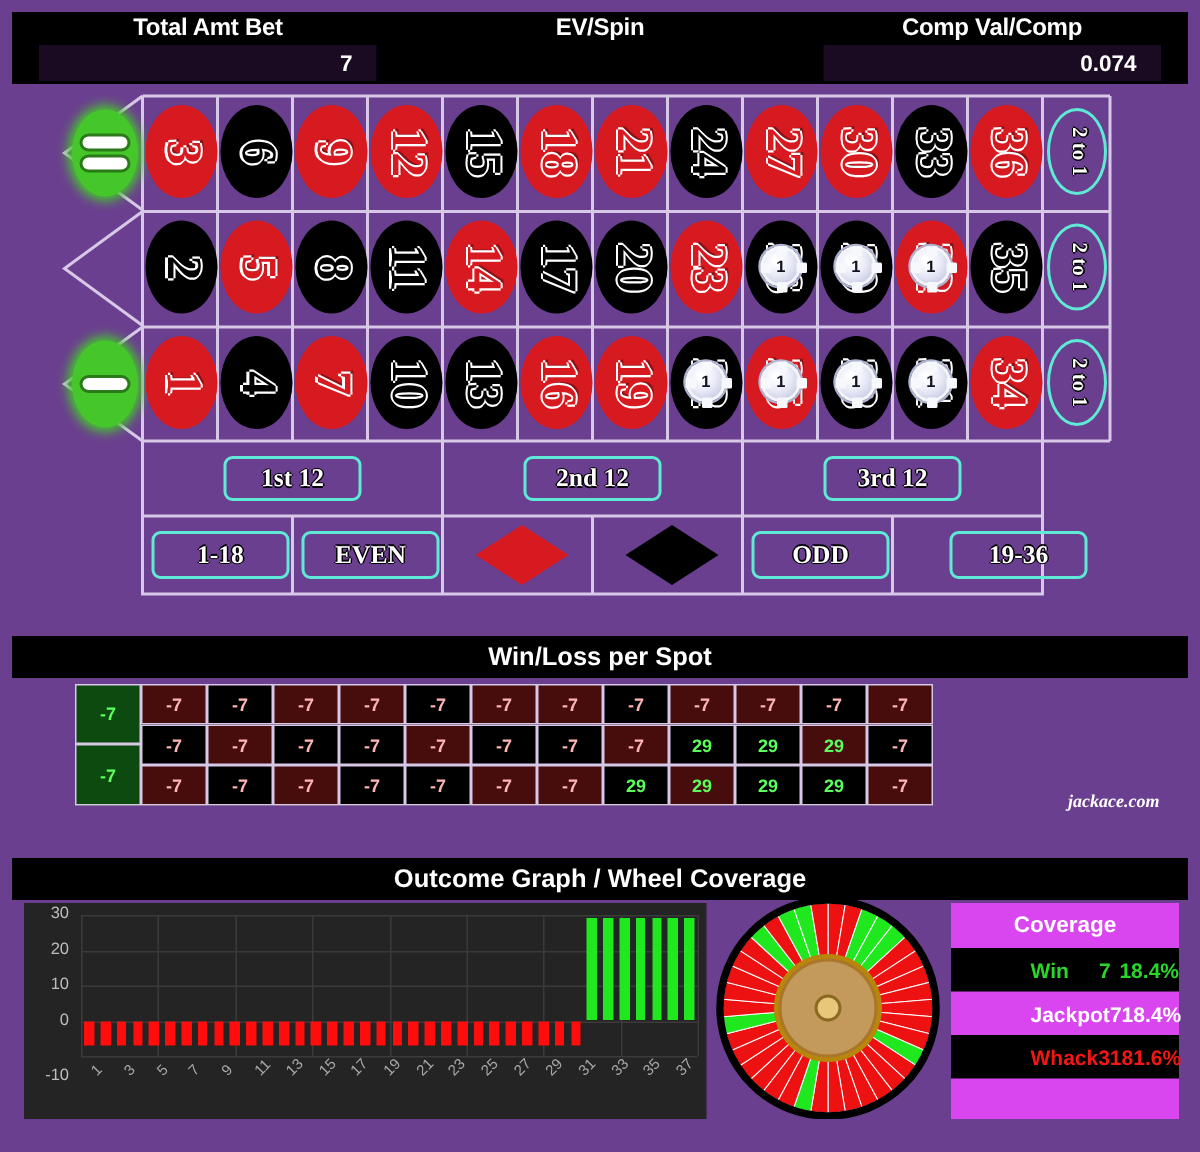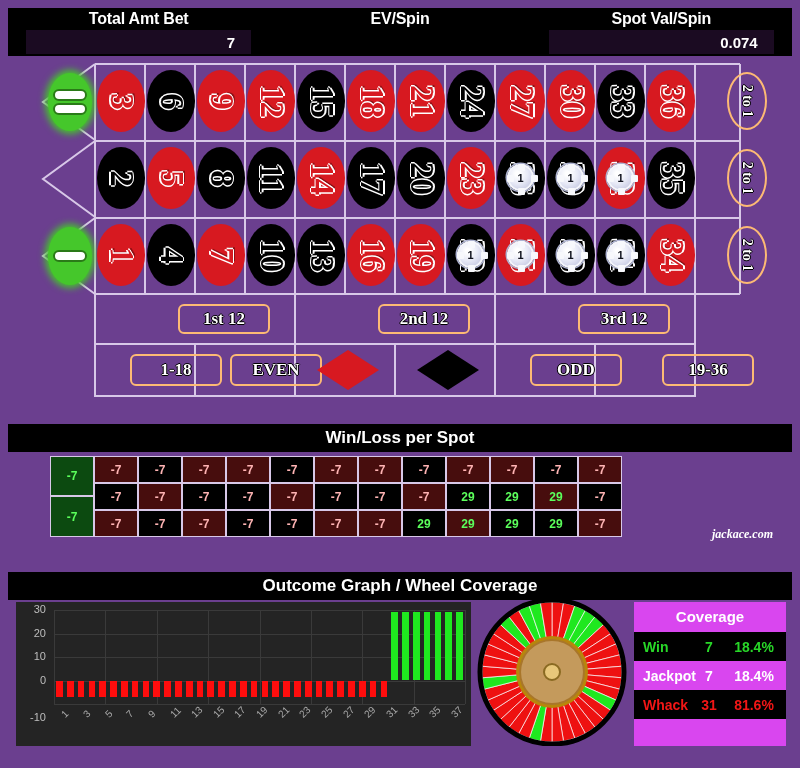--- a/index.html
+++ b/index.html
@@ -79,26 +79,25 @@
   }
   .chip::before, .chip::after {
     content: ""; position: absolute; width: 7px; height: 7px;
     background: #f7f8fc; border-radius: 1px;
   }
   .chip::before { top: -2px; left: 9px; box-shadow: 0 24px 0 #f7f8fc; }
   .chip::after  { left: -2px; top: 9px; box-shadow: 24px 0 0 #f7f8fc; }
 
   .bet-oval, .bet-box {
     position: absolute;
-    border: 2px solid #fdba74;
+    border: 2px solid #5eead4;
     display: flex; align-items: center; justify-content: center;
     color: #fff; font-weight: bold;
     font-family: "Liberation Serif", serif;
     text-shadow: -1px 0 #000, 0 -1px #000, 1px 0 #000, 0 1px #000;
-    margin-left: 29px;
   }
   .bet-oval { border-radius: 50%; }
   .bet-box { border-radius: 6px; }
   .twoto1 { width: 40px; height: 58px; font-size: 14px; }
   .twoto1 span { transform: rotate(90deg); white-space: nowrap; }
   .dozen { width: 92px; height: 30px; font-size: 17px; }
   .outside { width: 92px; height: 32px; font-size: 17px; }
 
   .diamond { position: absolute; width: 62px; height: 40px; }
   .diamond i {
@@ -157,40 +156,40 @@
   .bar.pos { background: #1fe81f; }
 
   
   .cov-panel { position: absolute; background: #d946ef; }
   .cov-head {
     color: #fff; font-size: 15px; font-weight: bold;
     text-align: center; padding: 6px 0 7px;
   }
   .cov-row { display: flex; height: 29px; align-items: center; }
   .cov-row.alt { background: #000; }
-  .cov-name { width: 62px; padding-left: 9px; font-size: 14px; font-weight: bold; }
+  .cov-name { width: 62px; padding-left: 9px; font-size: 14px; font-weight: bold; margin-left: 44px; }
   .cov-cnt  { width: 26px; text-align: center; font-size: 14px; font-weight: bold; }
   .cov-pct  { flex: 1; text-align: center; font-size: 14px; font-weight: bold; }
   .cov-win  { color: #28d728; }
   .cov-jack { color: #fff; }
   .cov-whack{ color: #f21616; }
 </style>
 </head>
 <body>
 
 <div class="stats-bar">
   <div class="stat-col">
     <div class="stat-label">Total Amt Bet</div>
     <div class="stat-valbox">7</div>
   </div>
   <div class="stat-col">
     <div class="stat-label">EV/Spin</div>
   </div>
   <div class="stat-col">
-    <div class="stat-label">Spot Val/Spin</div>
+    <div class="stat-label">Comp Val/Comp</div>
     <div class="stat-valbox">0.074</div>
   </div>
 </div>
 
 <div class="table-wrap">
   <svg width="800" height="340" style="position:absolute;left:0;top:0;">
     <polyline class="felt-line" points="95,2 95,232"></polyline>
     <polyline class="felt-line" points="95,2 740,2"></polyline>
     <polyline class="felt-line" points="95,79 740,79"></polyline>
     <polyline class="felt-line" points="95,156 740,156"></polyline>

